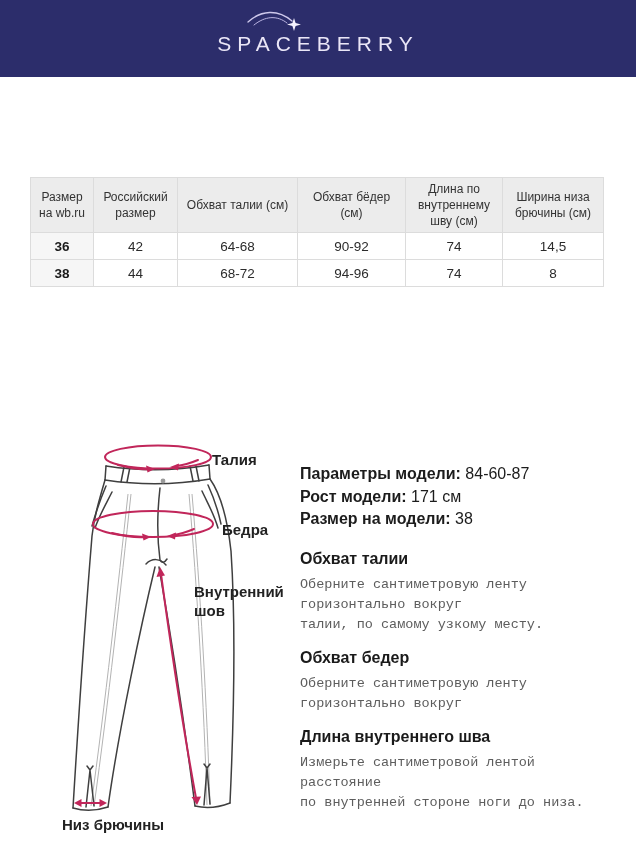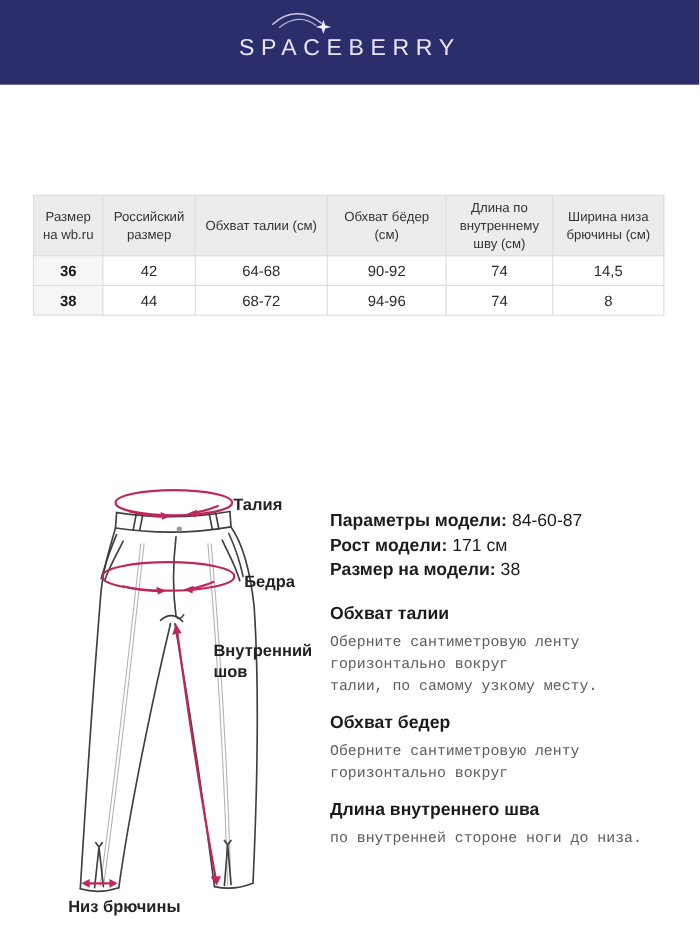--- a/index.html
+++ b/index.html
@@ -187,18 +187,19 @@
     </div>
     <div class="guide-section">
       <h3>Обхват бедер</h3>
       <p>
         <span>Оберните сантиметровую ленту горизонтально вокруг</span>
       </p>
     </div>
     <div class="guide-section">
       <h3>Длина внутреннего шва</h3>
       <p>
+        <span>Измерьте сантиметровой лентой расстояние</span>
         <span>по внутренней стороне ноги до низа.</span>
       </p>
     </div>
   </div>
 
 </div>
 
 </body></html>

